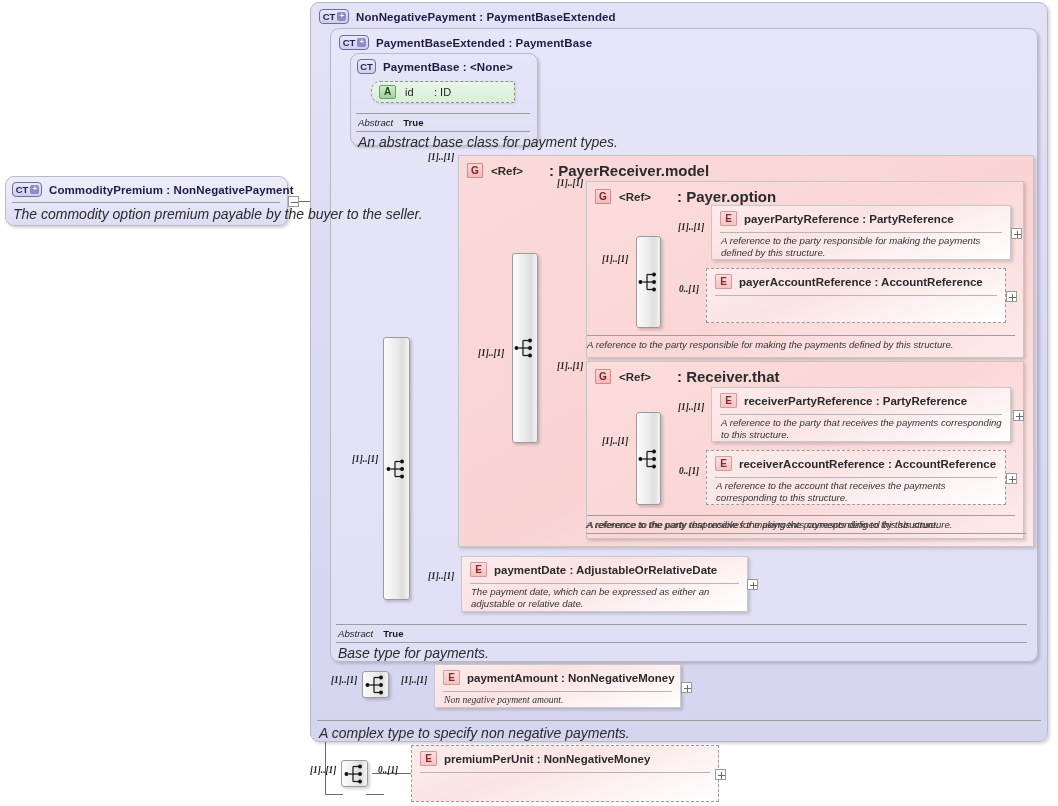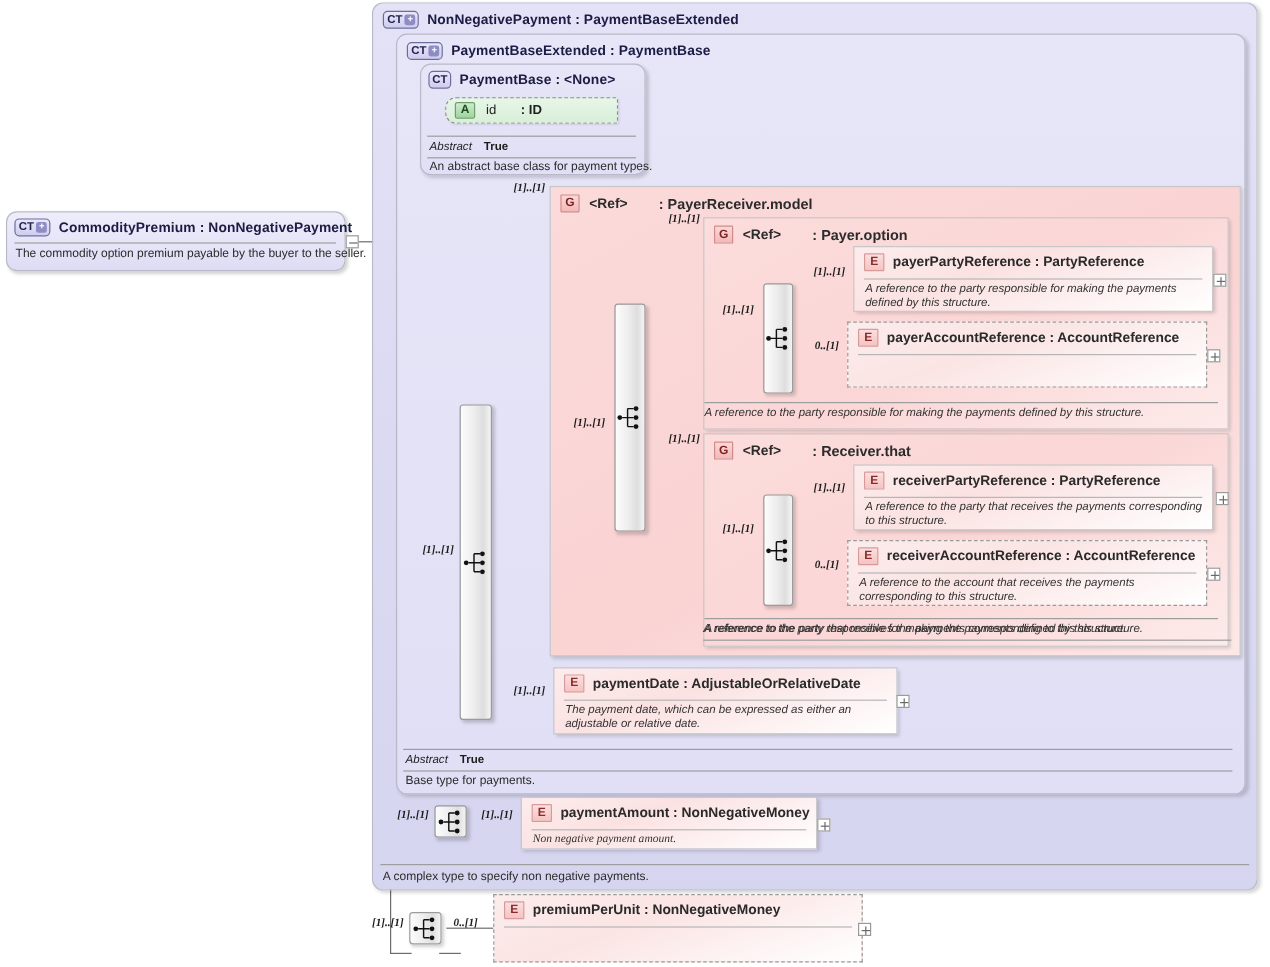--- a/index.html
+++ b/index.html
@@ -91,21 +91,21 @@
     position:absolute;box-sizing:border-box;
     border:1px solid #c7c7c7;
     background:linear-gradient(150deg,#fbdada 0%,#fad3d3 55%,#fde8e8 100%);
     box-shadow:2px 2px 3px rgba(0,0,0,0.16);
   }
   .g-pane.inner{
     background:linear-gradient(150deg,#fcdcdc 0%,#fbd6d6 50%,#fdeaea 100%);
   }
   .g-head{position:absolute;left:8px;top:6px;display:flex;align-items:center;white-space:nowrap;}
   .g-ref{font-size:11.5px;font-weight:bold;color:#2b2b2b;margin-left:8px;}
-  .g-type{font-size:12px;font-weight:bold;color:#2b2b2b;margin-left:26px;}
+  .g-type{font-size:15px;font-weight:bold;color:#2b2b2b;margin-left:26px;}
   .g-foot-sep{position:absolute;height:0;border-top:1px solid #9d9d9d;}
   .g-foot{position:absolute;font-size:9.6px;font-style:italic;color:#333;white-space:nowrap;}
 
   
   .seq{
     position:absolute;box-sizing:border-box;
     border:1px solid #9b9b9b;border-radius:3px;
     background:linear-gradient(90deg,#fcfcfc 0%,#ededed 45%,#dedede 75%,#f4f4f4 100%);
     box-shadow:2px 2px 3px rgba(0,0,0,0.18);
   }
@@ -133,28 +133,28 @@
   
   .attr{
     position:absolute;box-sizing:border-box;
     border:1px dashed #8f8f8f;
     background:linear-gradient(180deg,#e8f6e8,#d8efd8);
     display:flex;align-items:center;
     border-radius:9px 2px 2px 9px;
     box-shadow:1px 1px 2px rgba(0,0,0,0.1);
   }
   .attr .nm{font-size:11px;color:#1f1f1f;margin-left:9px;}
-  .attr .ty{font-size:11px;color:#1f1f1f;position:absolute;left:62px;font-weight:bold;}
+  .attr .ty{font-size:11px;color:#1f1f1f;position:absolute;left:62px;}
 
   
   .meta-sep{position:absolute;height:0;border-top:1px solid #9d9d9d;}
   .meta-abstract{position:absolute;font-size:9.6px;color:#1c1c1c;white-space:nowrap;}
   .meta-abstract .k{font-style:italic;}
   .meta-abstract .v{font-weight:bold;margin-left:10px;font-style:normal;}
-  .meta-desc{position:absolute;font-size:10px;color:#2b2b2b;white-space:nowrap;}
+  .meta-desc{position:absolute;font-size:14px;font-style:italic;color:#2b2b2b;white-space:nowrap;}
 
   
   .root-box{
     position:absolute;box-sizing:border-box;
     border:1px solid #b9b9c9;border-radius:9px;
     background:linear-gradient(180deg,#eeedfb 0%,#e6e5f8 55%,#dddcf4 100%);
     box-shadow:2px 2px 3px rgba(0,0,0,0.18);
   }
 </style>
 </head>

